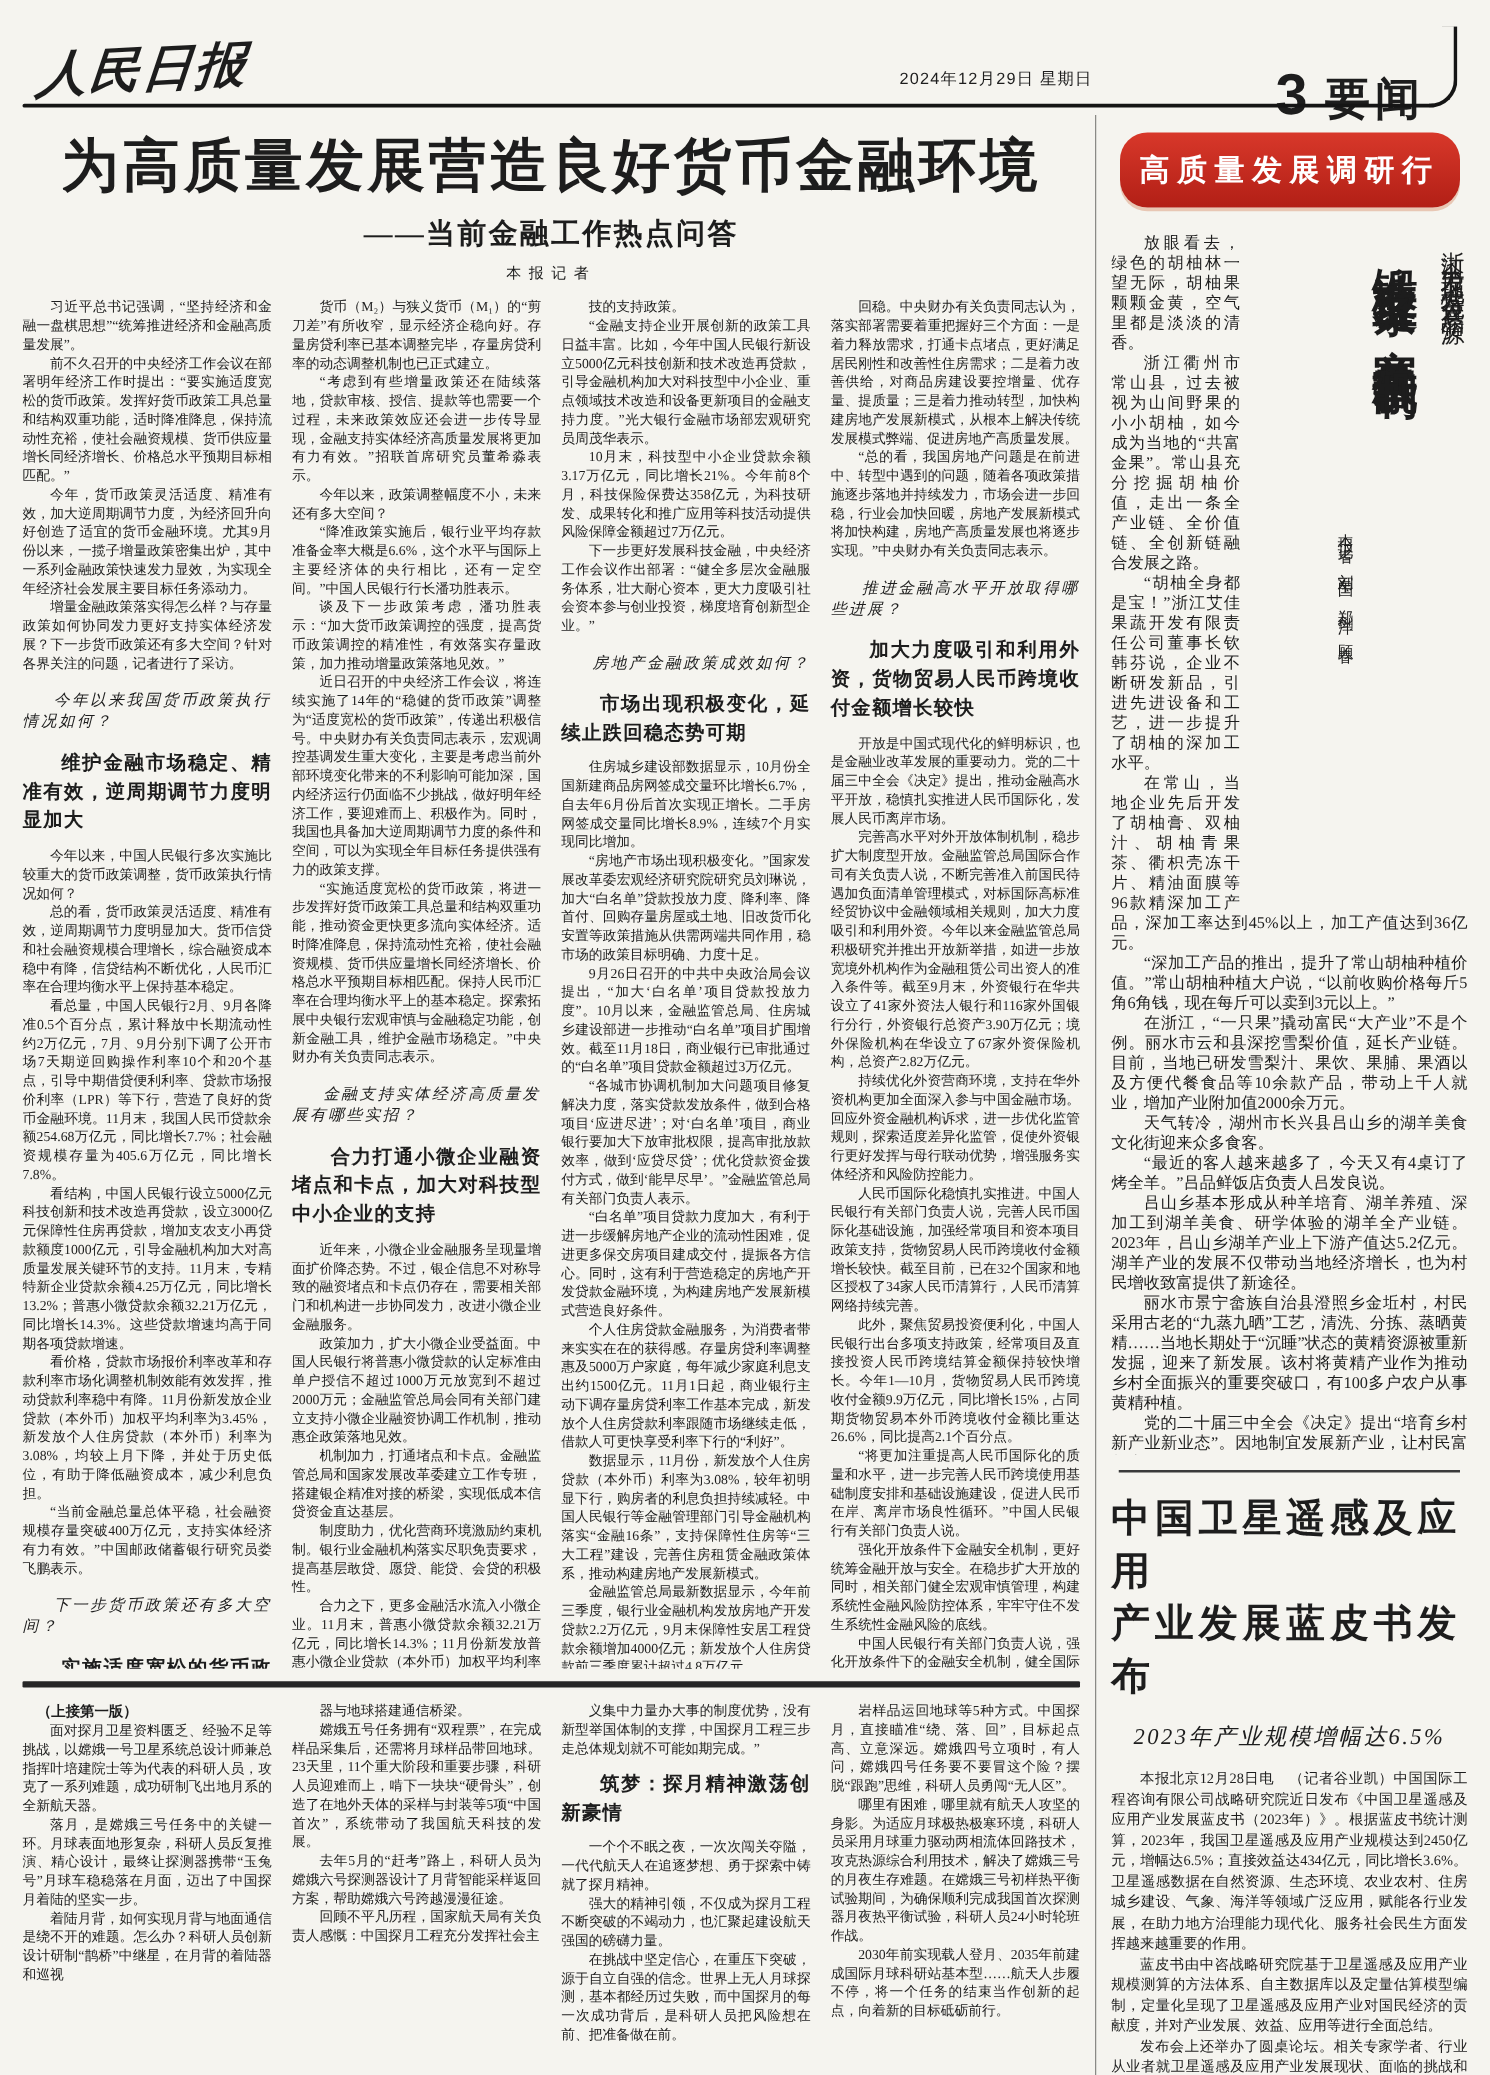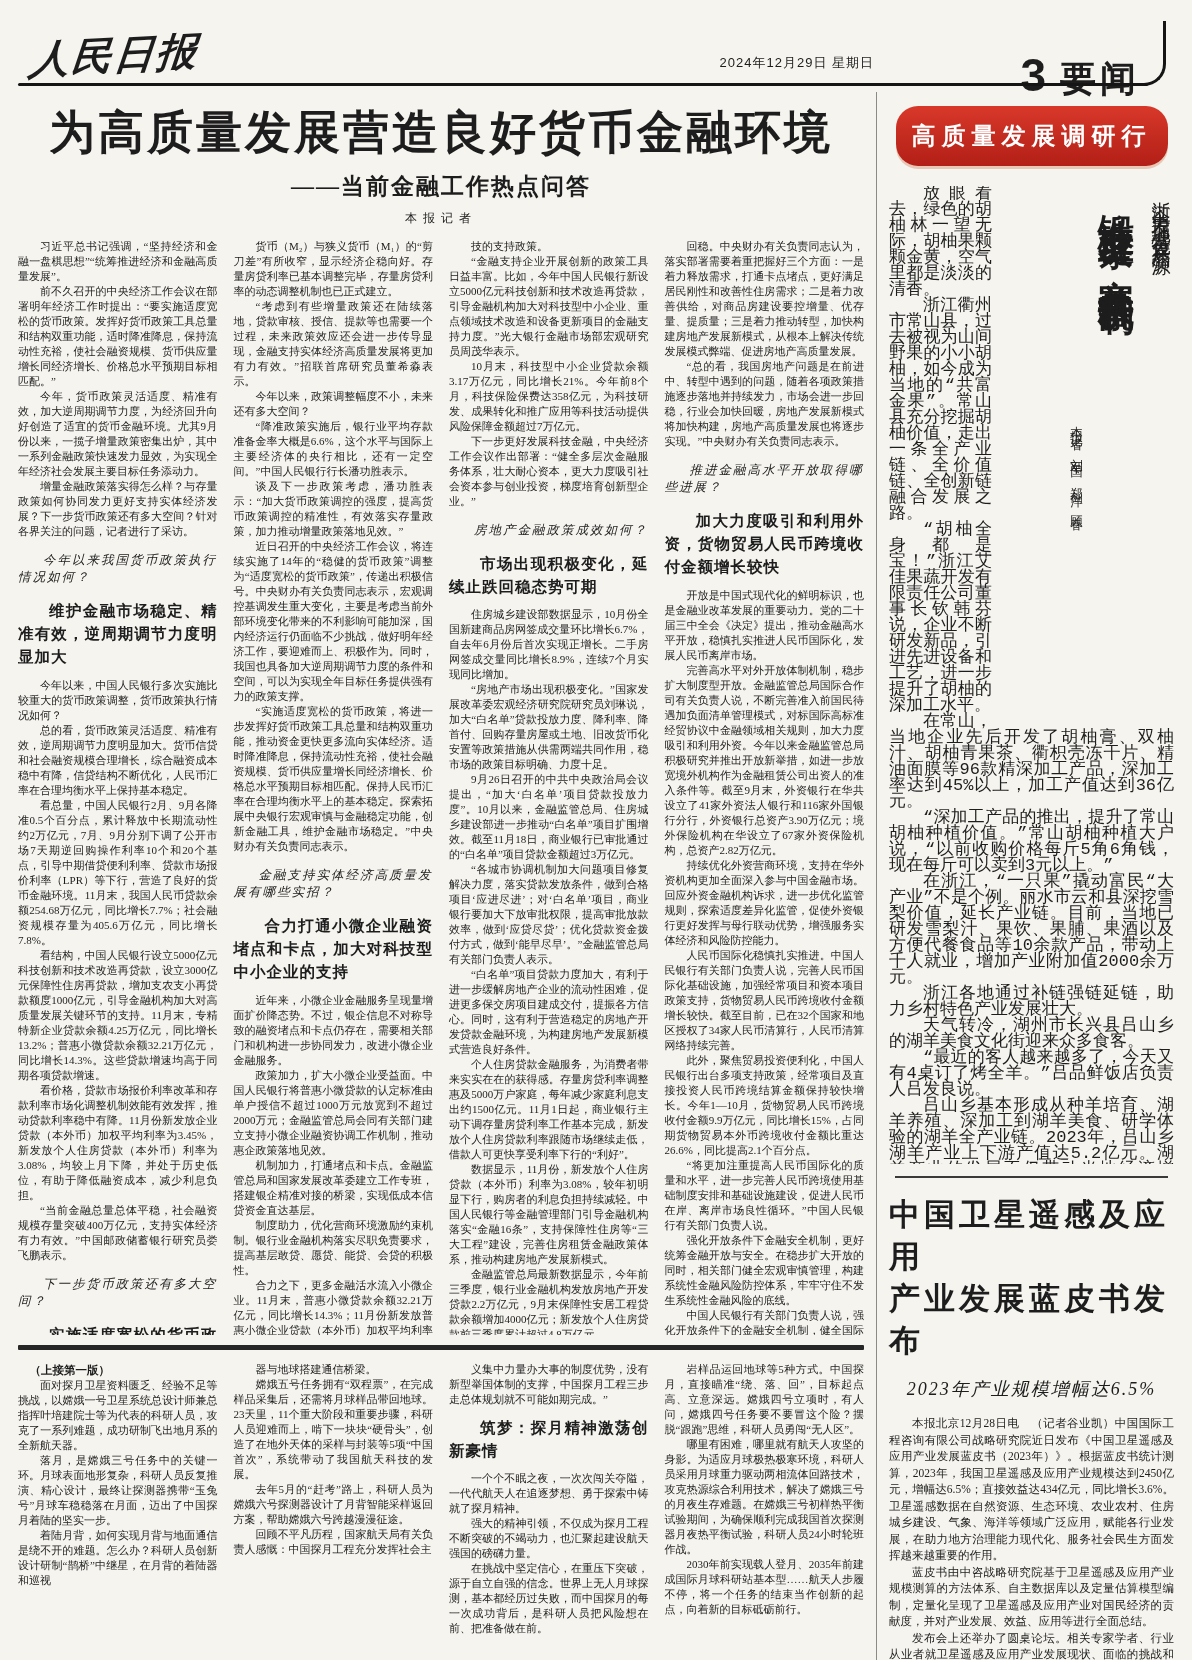--- a/index.html
+++ b/index.html
@@ -66,21 +66,21 @@
     float:right;width:172px;height:530px;margin:0 0 8px 10px;
     display:flex;justify-content:flex-end;gap:12px;
   }
   .vert{writing-mode:vertical-rl;text-orientation:upright;}
   .vert-byline{font-size:12.5px;letter-spacing:4px;align-self:flex-end;height:300px;}
   .vert-title{
     font-family:"Liberation Sans","DejaVu Sans",sans-serif;
     font-size:36px;font-weight:900;letter-spacing:4px;line-height:1.1;
   }
   .vert-kicker{font-size:19px;letter-spacing:4px;font-weight:500;}
-  .feature .par.p{font-size:17px;line-height:16px;font-family:Liberation Mono, monospace;}
+  .feature .par.p{font-size:13px;line-height:16px;}
   .sb-rule{border-top:2px solid #3a3a3a;margin:12px 6px 16px 6px;}
   .bluebook h2{
     margin:6px 0 0 0;text-align:left;font-size:31px;font-weight:900;
     letter-spacing:4px;line-height:1.35;font-family:"Liberation Serif",serif;
   }
   .bluebook .bb-sub{text-align:center;font-size:18px;margin-top:16px;letter-spacing:2px;font-style:italic;}
   .bluebook .bb-body{margin-top:14px;}
   .bluebook .par.p{font-size:11.5px;line-height:16.5px;}
 </style>
 </head>
@@ -210,21 +210,20 @@
           <div class="vert vert-title">锻造产业链条　完善共富机制</div>
           <div class="vert vert-kicker">浙江全力发掘地方特色农产品资源</div>
         </div>
         <div>
             <div class="par p">放眼看去，绿色的胡柚林一望无际，胡柚果颗颗金黄，空气里都是淡淡的清香。</div>
             <div class="par p">浙江衢州市常山县，过去被视为山间野果的小小胡柚，如今成为当地的“共富金果”。常山县充分挖掘胡柚价值，走出一条全产业链、全价值链、全创新链融合发展之路。</div>
             <div class="par p">“胡柚全身都是宝！”浙江艾佳果蔬开发有限责任公司董事长钦韩芬说，企业不断研发新品，引进先进设备和工艺，进一步提升了胡柚的深加工水平。</div>
             <div class="par p">在常山，当地企业先后开发了胡柚膏、双柚汁、胡柚青果茶、衢枳壳冻干片、精油面膜等96款精深加工产品，深加工率达到45%以上，加工产值达到36亿元。</div>
             <div class="par p">“深加工产品的推出，提升了常山胡柚种植价值。”常山胡柚种植大户说，“以前收购价格每斤5角6角钱，现在每斤可以卖到3元以上。”</div>
             <div class="par p">在浙江，“一只果”撬动富民“大产业”不是个例。丽水市云和县深挖雪梨价值，延长产业链。目前，当地已研发雪梨汁、果饮、果脯、果酒以及方便代餐食品等10余款产品，带动上千人就业，增加产业附加值2000余万元。</div>
-            <div class="par p">浙江各地通过补链强链延链，助力乡村特色产业发展壮大。</div>
             <div class="par p">天气转冷，湖州市长兴县吕山乡的湖羊美食文化街迎来众多食客。</div>
             <div class="par p">“最近的客人越来越多了，今天又有4桌订了烤全羊。”吕品鲜饭店负责人吕发良说。</div>
             <div class="par p">吕山乡基本形成从种羊培育、湖羊养殖、深加工到湖羊美食、研学体验的湖羊全产业链。2023年，吕山乡湖羊产业上下游产值达5.2亿元。湖羊产业的发展不仅带动当地经济增长，也为村民增收致富提供了新途径。</div>
             <div class="par p">丽水市景宁畲族自治县澄照乡金坵村，村民采用古老的“九蒸九晒”工艺，清洗、分拣、蒸晒黄精……当地长期处于“沉睡”状态的黄精资源被重新发掘，迎来了新发展。该村将黄精产业作为推动乡村全面振兴的重要突破口，有100多户农户从事黄精种植。</div>
             <div class="par p">党的二十届三中全会《决定》提出“培育乡村新产业新业态”。因地制宜发展新产业，让村民富起来。</div>
             <div class="par p">衢州市柯城区石室乡，经过10余年的发展，衢州鲟龙水产食品科技开发有限公司的鲟鱼养殖基地已成为世界重要鱼子酱产地，年产量超过200吨，约占全球市场供应总量的1/3。</div>
           </div>
       </div>
 
       <div class="sb-rule"></div>

